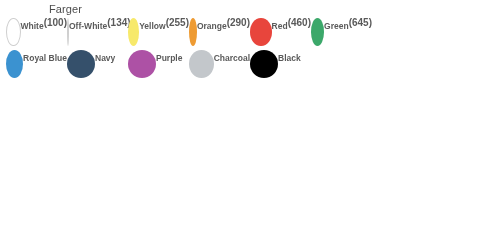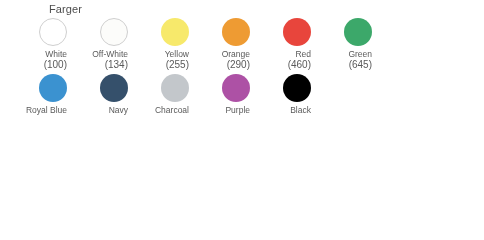--- a/index.html
+++ b/index.html
@@ -35,24 +35,24 @@
     align-items: flex-start;
     margin: 0;
     padding: 0;
   }
   .swatch-row.row-top { margin-top: 1px; }
   .swatch-row.row-bottom { margin-top: 4px; }
 
   .swatch-cell {
     width: 61px;
     display: flex;
-    flex-direction: column;
-    align-items: flex-end;
+    align-items: flex-start;
     padding: 0;
     box-sizing: border-box;
+    font-weight: bold;
   }
   .dot {
     width: 28px;
     height: 28px;
     border-radius: 50%;
     box-sizing: border-box;
     display: block;
   }
   .dot.outlined {
     border: 1px solid #cfcfcf;
@@ -115,26 +115,26 @@
   <div class="swatch-row row-bottom">
       <div class="swatch-cell">
         <span class="dot" style="background: rgb(59, 146, 208);"></span>
         <div class="swatch-label">Royal Blue</div>
       </div>
       <div class="swatch-cell">
         <span class="dot" style="background: rgb(53, 80, 107);"></span>
         <div class="swatch-label">Navy</div>
       </div>
       <div class="swatch-cell">
+        <span class="dot" style="background: rgb(173, 81, 165);"></span>
+        <div class="swatch-label">Purple</div>
+      </div>
+      <div class="swatch-cell">
         <span class="dot" style="background: rgb(195, 199, 203);"></span>
         <div class="swatch-label">Charcoal</div>
-      </div>
-      <div class="swatch-cell">
-        <span class="dot" style="background: rgb(173, 81, 165);"></span>
-        <div class="swatch-label">Purple</div>
       </div>
       <div class="swatch-cell">
         <span class="dot" style="background: rgb(0, 0, 0);"></span>
         <div class="swatch-label">Black</div>
       </div>
     </div>
 
 </div>
 
 </body></html>

